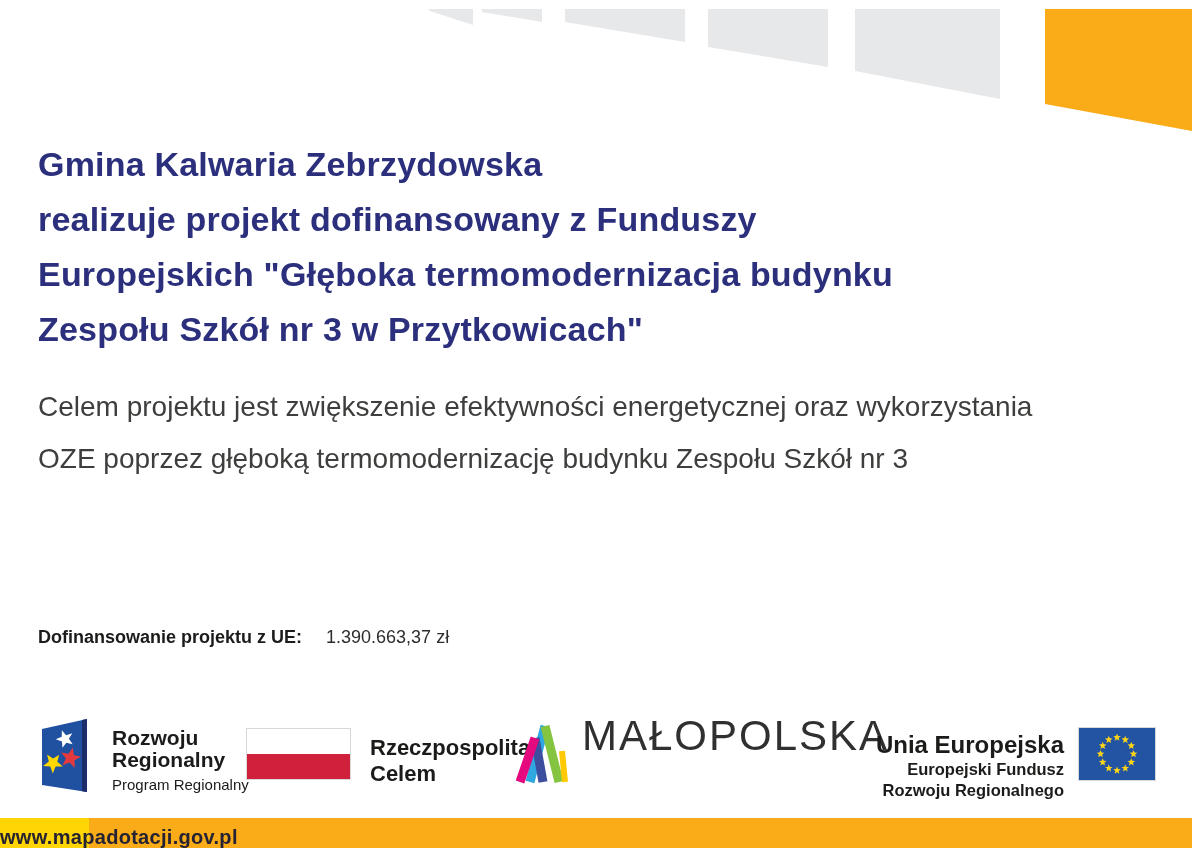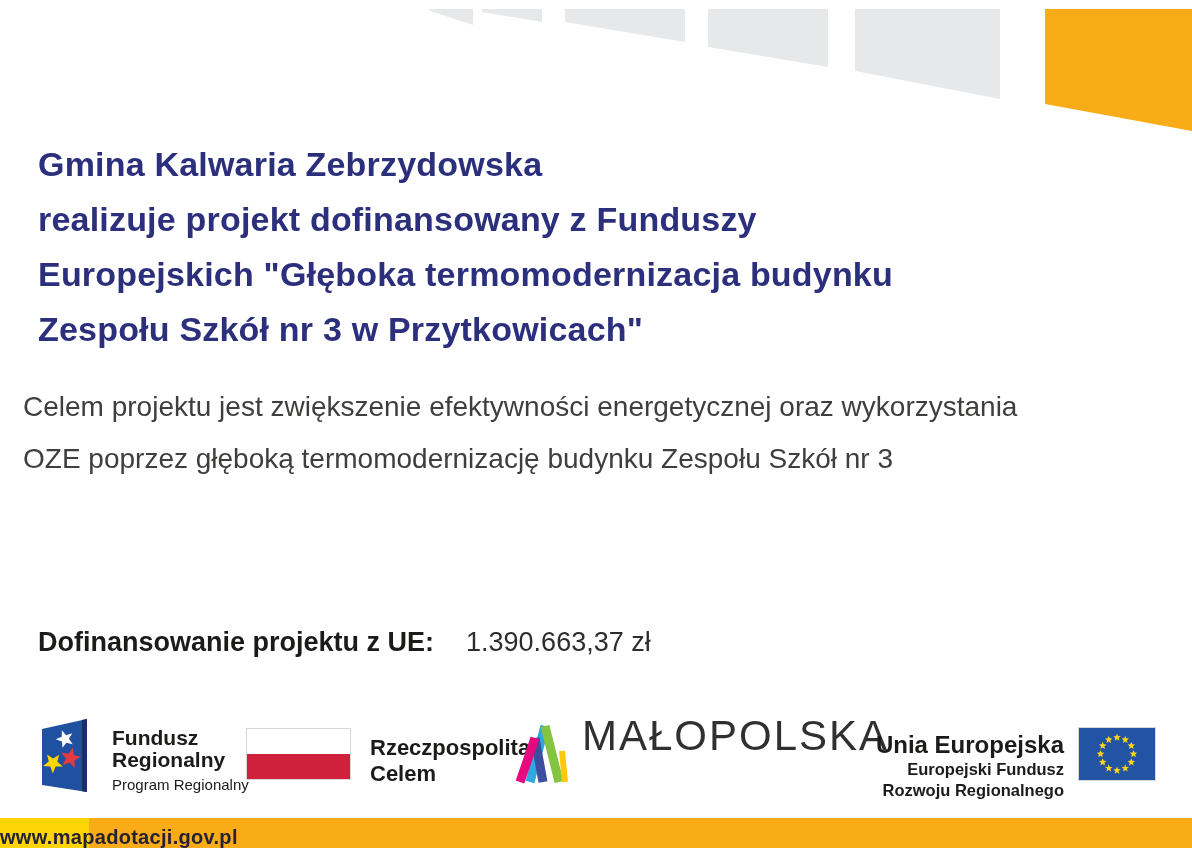--- a/index.html
+++ b/index.html
@@ -12,27 +12,27 @@
   .slat-gray{fill:var(--slat_gray);}
   .slat-orange{fill:var(--accent_orange);}
   
   .title{
     position:absolute;left:38px;top:128px;width:1000px;
     font-size:34px;line-height:55px;font-weight:bold;color:var(--heading_navy);
     letter-spacing:0.2px;
   }
   
   .desc{
-    position:absolute;left:23px;top:372px;width:1130px;
+    position:absolute;left:38px;top:372px;width:1130px;
     font-size:28px;line-height:52px;font-weight:400;color:var(--body_gray);
   }
   
   .funding{
-    position:absolute;left:38px;top:618px;display:flex;align-items:baseline;gap:32px;
-    font-size:27px;
+    position:absolute;left:38px;top:618px;display:flex;align-items:baseline;gap:24px;
+    font-size:18px;
   }
   .funding .lbl{font-weight:bold;color:var(--text_dark);}
   .funding .val{font-weight:400;color:#2d2d2d;}
   
   .logo-abs{position:absolute;}
   .fe-text{left:112px;top:718px;color:var(--text_dark);}
   .fe-text .l1{font-size:21px;font-weight:bold;line-height:22px;}
   .fe-text .l2{font-size:15px;font-weight:400;margin-top:5px;}
   .pl-flag{left:246px;top:719px;width:105px;height:52px;border:1px solid #d8d8d8;box-sizing:border-box;}
   .pl-flag .w{height:50%;background:#fff;}
@@ -96,21 +96,21 @@
   </div>
 
   <svg class="logo-abs" style="left:42px;top:710px;" width="45" height="73" viewBox="0 0 45 73">
     <polygon points="0,10 45,0 45,73 0,66" style="fill:var(--fe_flag_blue)"></polygon>
     <polygon points="40,1.1 45,0 45,73 40,72.3" style="fill:var(--fe_flag_navy)"></polygon>
     <use href="#star5" transform="translate(23,20) rotate(-20) scale(2.3)" fill="#ffffff"></use>
     <use href="#star5" transform="translate(28.5,39) rotate(12) scale(2.7)" style="fill:var(--fe_star_red)"></use>
     <use href="#star5" transform="translate(11,44) rotate(-35) scale(2.6)" style="fill:var(--fe_star_yellow)"></use>
   </svg>
   <div class="logo-abs fe-text">
-    <div class="l1">Fundusz</div>
+    <div class="l1">Rozwoju</div>
     <div class="l1">Regionalny</div>
     <div class="l2">Program Regionalny</div>
   </div>
 
   <div class="logo-abs pl-flag">
     <div class="w"></div>
       <div class="r"></div>
   </div>
   <div class="logo-abs pl-text">
     <div>Rzeczpospolita</div>

